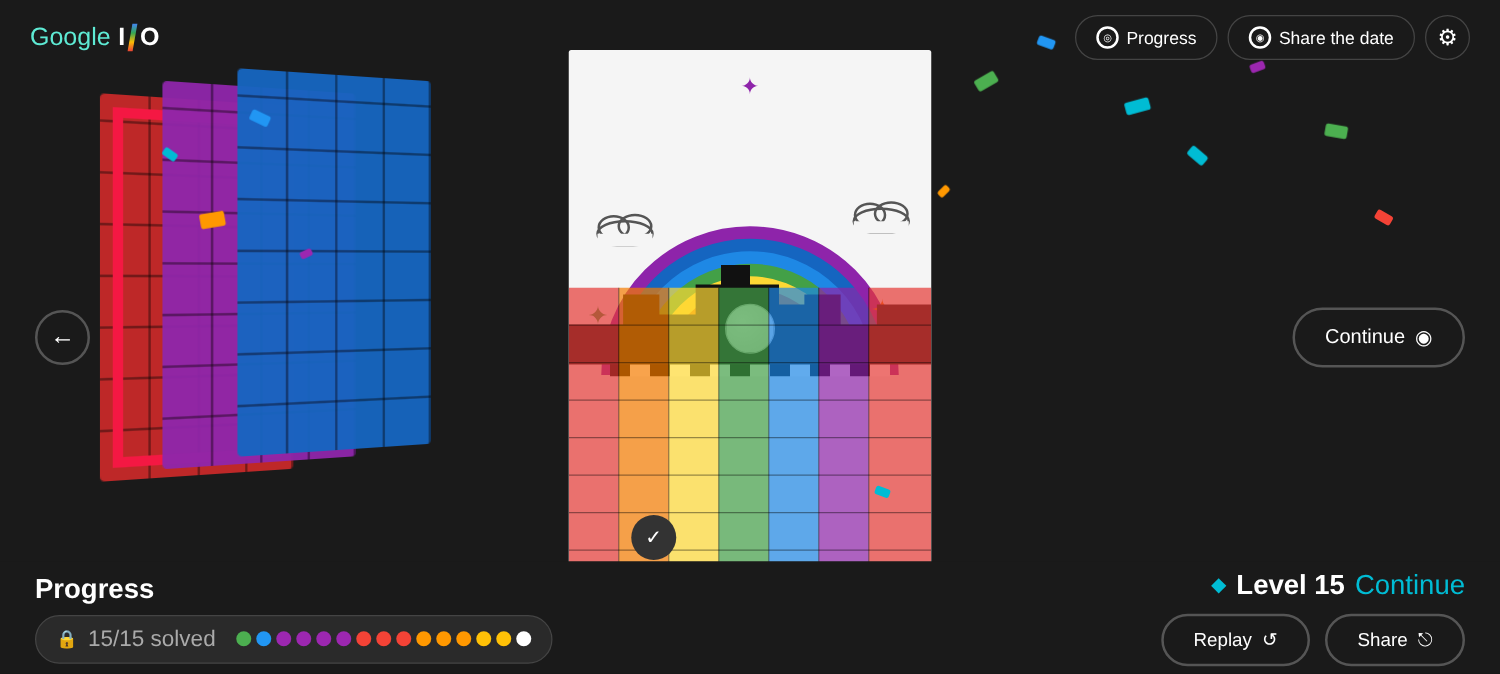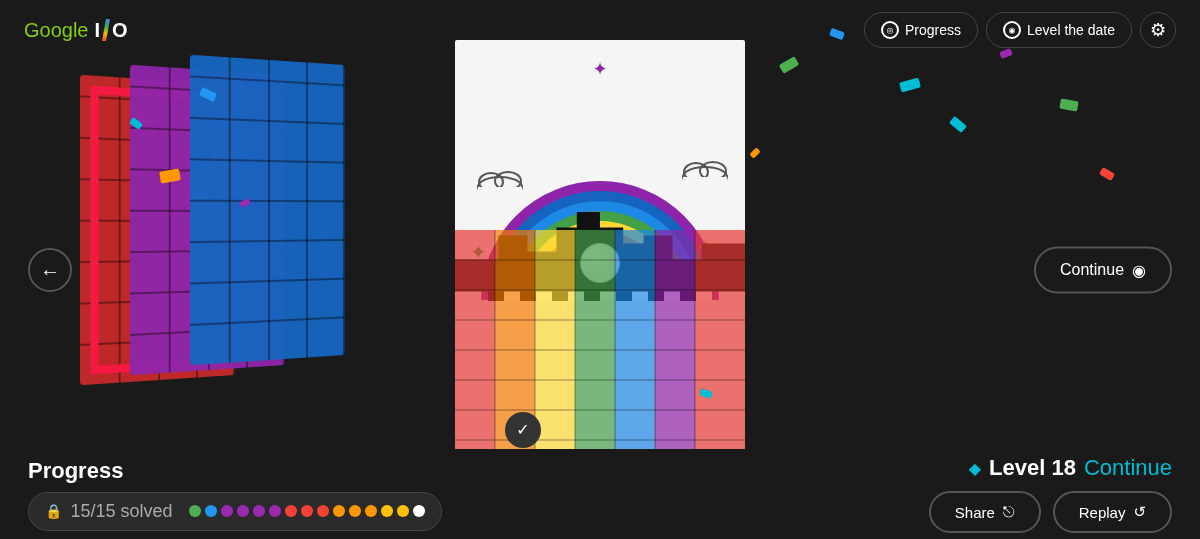--- a/index.html
+++ b/index.html
@@ -26,21 +26,21 @@
       z-index: 10;
     }
     .logo {
       display: flex;
       align-items: center;
       gap: 6px;
     }
     .logo-text {
       font-size: 20px;
       font-weight: 500;
-      color: #84cc16;
+      color: #5eead4;
     }
     .logo-io {
       display: inline-flex;
       align-items: center;
       gap: 2px;
     }
     .logo-i {
       font-size: 20px;
       font-weight: 700;
       color: #fff;
@@ -417,21 +417,21 @@
       <span class="logo-o">O</span>
     </div>
   </div>
   <nav class="header-nav">
     <button class="nav-btn">
       <div class="nav-icon">◎</div>
       <span>Progress</span>
     </button>
     <button class="nav-btn">
       <div class="nav-icon">◉</div>
-      <span>Level the date</span>
+      <span>Share the date</span>
     </button>
     <button class="settings-btn">
       <span>⚙</span>
     </button>
   </nav>
 </header>
 
 <main class="main">
 
   <div id="confetti-container">
@@ -589,28 +589,28 @@
             <div class="dot" style="background: rgb(255, 193, 7);"></div>
             <div class="dot" style="background: rgb(255, 193, 7);"></div>
             <div class="dot" style="background: rgb(255, 255, 255);"></div>
           </div>
       </div>
     </div>
 
     <div class="right-section">
       <div class="level-completed">
         <span style="color:#00bcd4;font-size:16px;">◆</span>
-        <span class="level-text">Level 18</span>
+        <span class="level-text">Level 15</span>
         <span class="completed-text">Continue</span>
       </div>
       <div class="action-buttons">
         <button class="action-btn">
+          <span>Replay</span>
+          <span>↺</span>
+        </button>
+        <button class="action-btn">
           <span>Share</span>
           <span>⎋</span>
         </button>
-        <button class="action-btn">
-          <span>Replay</span>
-          <span>↺</span>
-        </button>
       </div>
     </div>
   </div>
 </main>
 
 </body></html>

